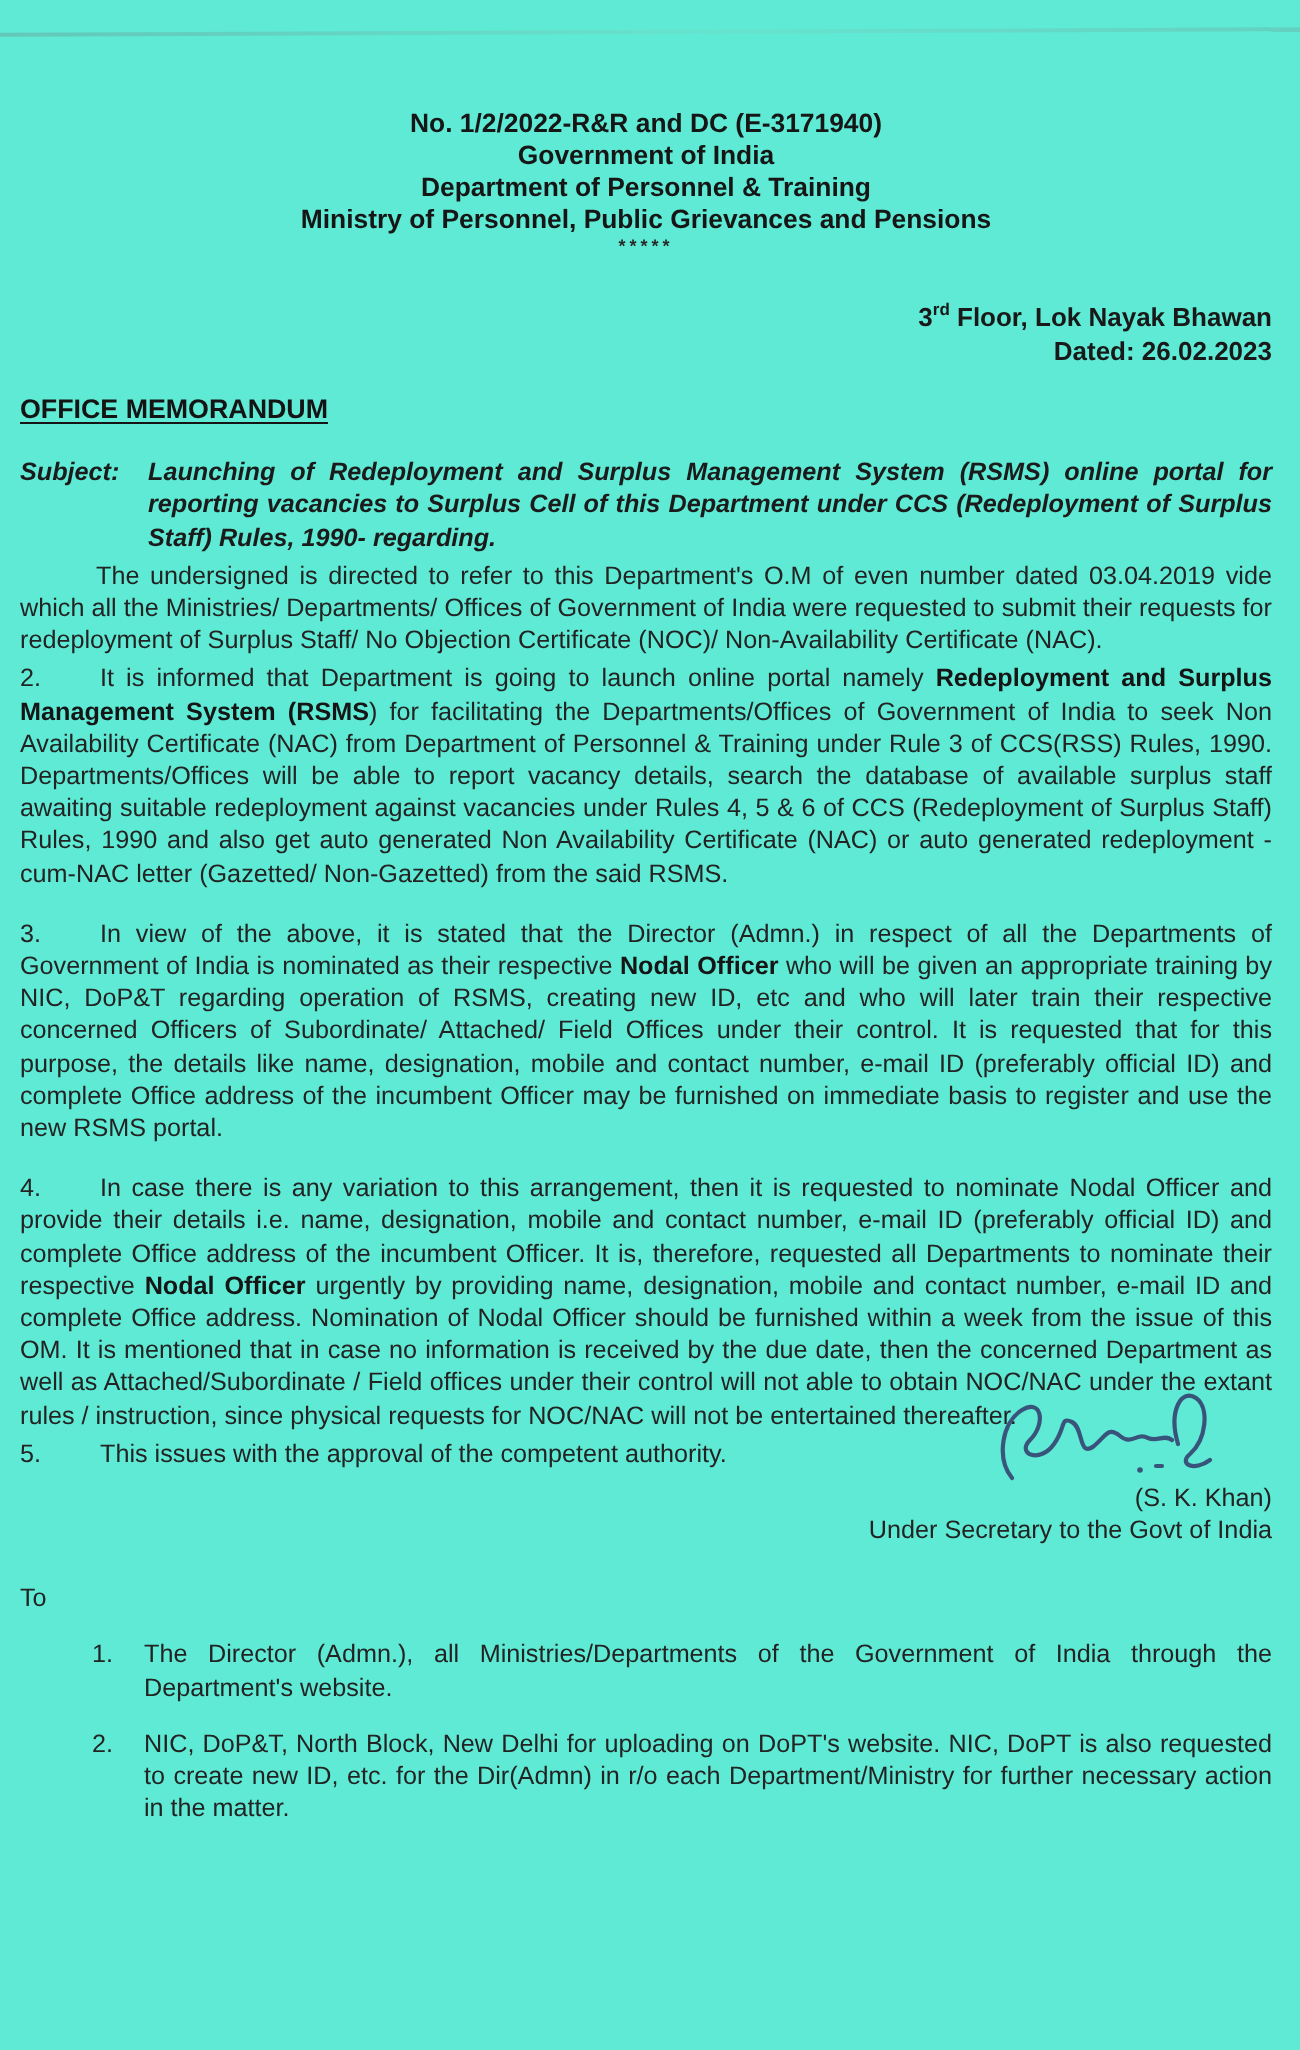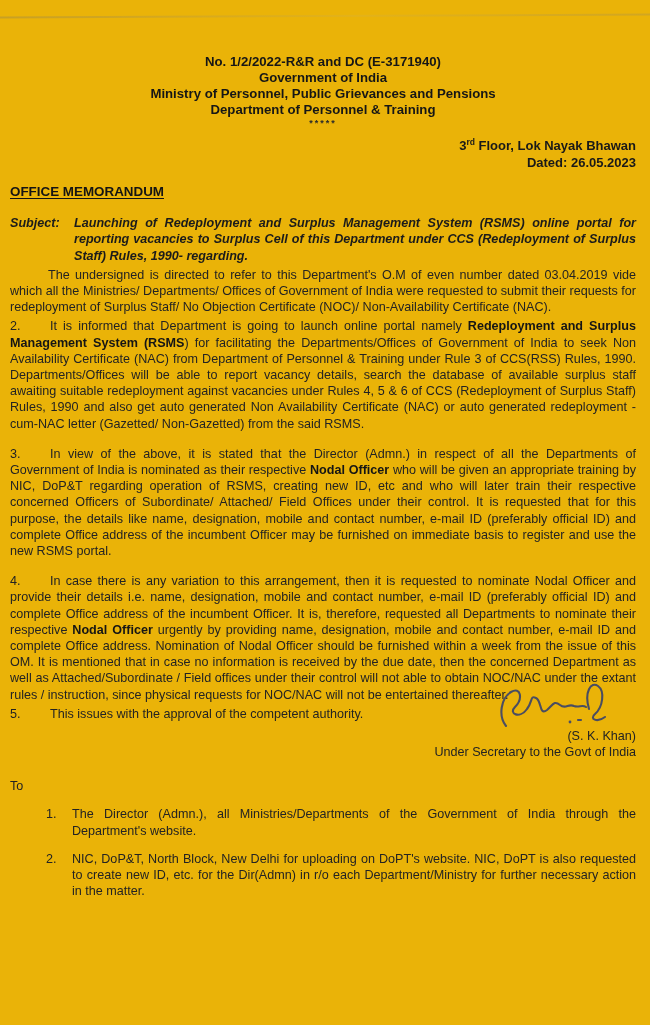--- a/index.html
+++ b/index.html
@@ -1,36 +1,36 @@
 <!DOCTYPE html>
 <html><head>
 <meta charset="utf-8">
 <style>
   html,body{margin:0;padding:0;background:#e8e8e6;}
   .page{
     position:relative;
     width:650px;height:1025px;
     margin:0 auto;
     box-sizing:border-box;
-    background:#eab308;
+    background:#5eead4;
     font-family:"Liberation Sans","DejaVu Sans",sans-serif;
     font-size:12.6px;
     line-height:16.2px;
     color:#232323;
     padding:54px 14px 0 10px;
     overflow:hidden;
   }
   .scan-line{
     position:absolute;top:15px;left:0;width:100%;height:2px;
     background:linear-gradient(90deg,rgba(110,110,110,.28),rgba(170,170,170,.10) 55%,rgba(120,120,120,.22));
     transform:rotate(-.25deg);
   }
   .hdr{ text-align:center;font-weight:bold;line-height:16px;font-size:13.2px;color:#161616;}
   .stars{ text-align:center;font-weight:bold;font-size:9px;letter-spacing:2px;line-height:10px;color:#2a2a2a;}
-  .addr{ text-align:right;font-weight:bold;line-height:16.5px;margin-top:10px;font-size:13px;color:#191919;}
+  .addr{ text-align:right;font-weight:bold;line-height:16.5px;margin-top:23px;font-size:13px;color:#191919;}
   sup.ord{ vertical-align:super;font-size:8.5px;line-height:0;}
   .memo-title{ text-align:left;margin-top:13px;font-size:13.4px;font-weight:bold;color:#141414;}
   .memo-title span{ text-decoration:underline; text-underline-offset:2px;}
   .subject{ margin:15px 0 0 0;font-weight:bold;text-align:justify;padding-left:64px;color:#1b1b1b;font-style:italic;}
   .subject .slabel{ display:inline-block;width:64px;margin-left:-64px;}
   .para{ margin:3px 0 0 0;text-align:justify;}
   .para.first{ text-indent:38px;}
   .pnum{ display:inline-block;width:40px;text-indent:0;}
   .b{ font-weight:bold;color:#151515;}
   .p3m{ margin-top:14px;}
@@ -44,28 +44,28 @@
 </style>
 </head>
 <body>
 
 <div class="page">
   <div class="scan-line"></div>
 
   <div class="hdr">
     <div>No. 1/2/2022-R&amp;R and DC (E-3171940)</div>
     <div>Government of India</div>
+    <div>Department of Personnel &amp; Training</div>
     <div>Ministry of Personnel, Public Grievances and Pensions</div>
-    <div>Department of Personnel &amp; Training</div>
   </div>
   <div class="stars">*****</div>
 
   <div class="addr">
     <div><span>3</span><sup class="ord">rd</sup><span> Floor, Lok Nayak Bhawan</span></div>
-    <div>Dated: 26.05.2023</div>
+    <div>Dated: 26.02.2023</div>
   </div>
 
   <div class="memo-title"><span>OFFICE MEMORANDUM</span></div>
 
   <p class="subject"><span class="slabel">Subject:</span><span>Launching of Redeployment and Surplus Management System (RSMS) online portal for reporting vacancies to Surplus Cell of this Department under CCS (Redeployment of Surplus Staff) Rules, 1990- regarding.</span></p>
 
   <p class="para first">The undersigned is directed to refer to this Department's O.M of even number dated 03.04.2019 vide which all the Ministries/ Departments/ Offices of Government of India were requested to submit their requests for redeployment of Surplus Staff/ No Objection Certificate (NOC)/ Non-Availability Certificate (NAC).</p>
 
   <p class="para"><span class="pnum">2.</span><span>It is informed that Department is going to launch online portal namely </span><span class="b">Redeployment and Surplus Management System (RSMS</span><span>) for facilitating the Departments/Offices of Government of India to seek Non Availability Certificate (NAC) from Department of Personnel &amp; Training under Rule 3 of CCS(RSS) Rules, 1990. Departments/Offices will be able to report vacancy details, search the database of available surplus staff awaiting suitable redeployment against vacancies under Rules 4, 5 &amp; 6 of CCS (Redeployment of Surplus Staff) Rules, 1990 and also get auto generated Non Availability Certificate (NAC) or auto generated redeployment -cum-NAC letter (Gazetted/ Non-Gazetted) from the said RSMS.</span></p>
 

